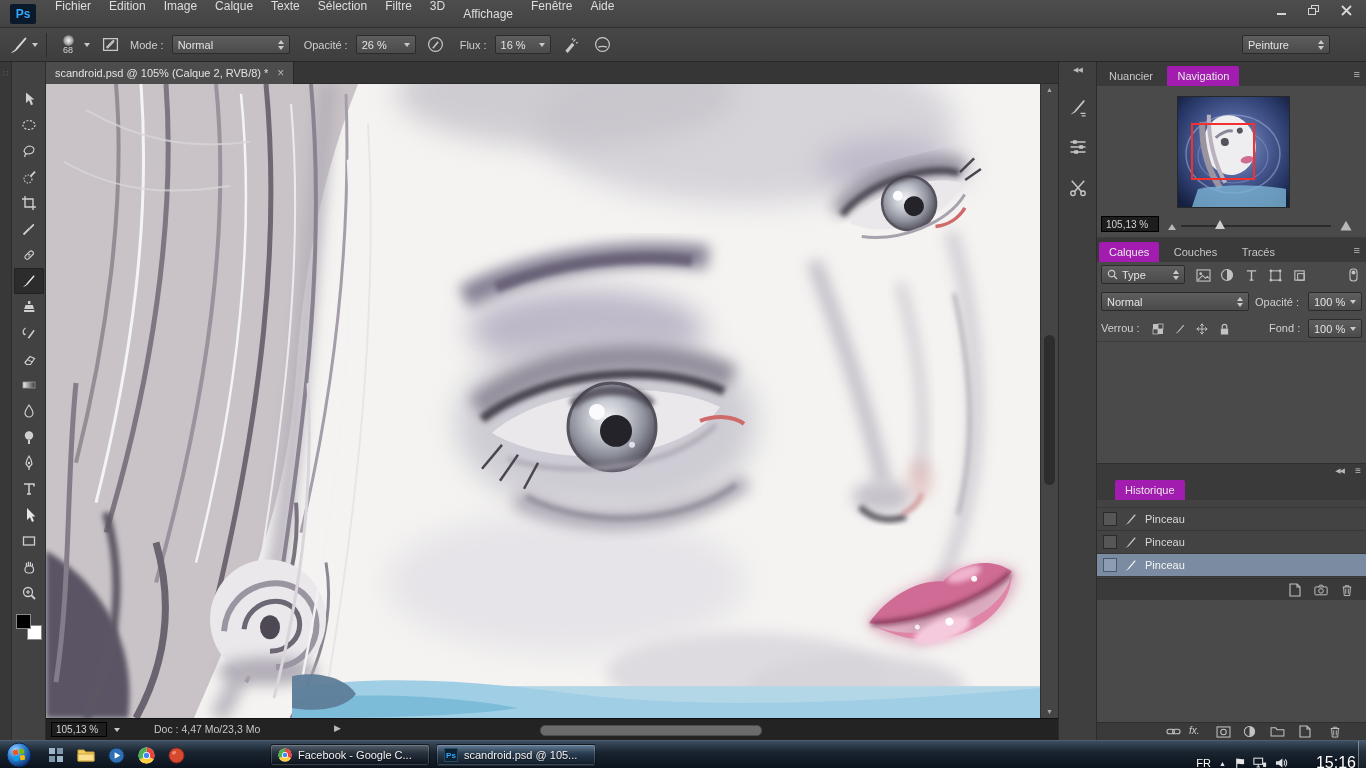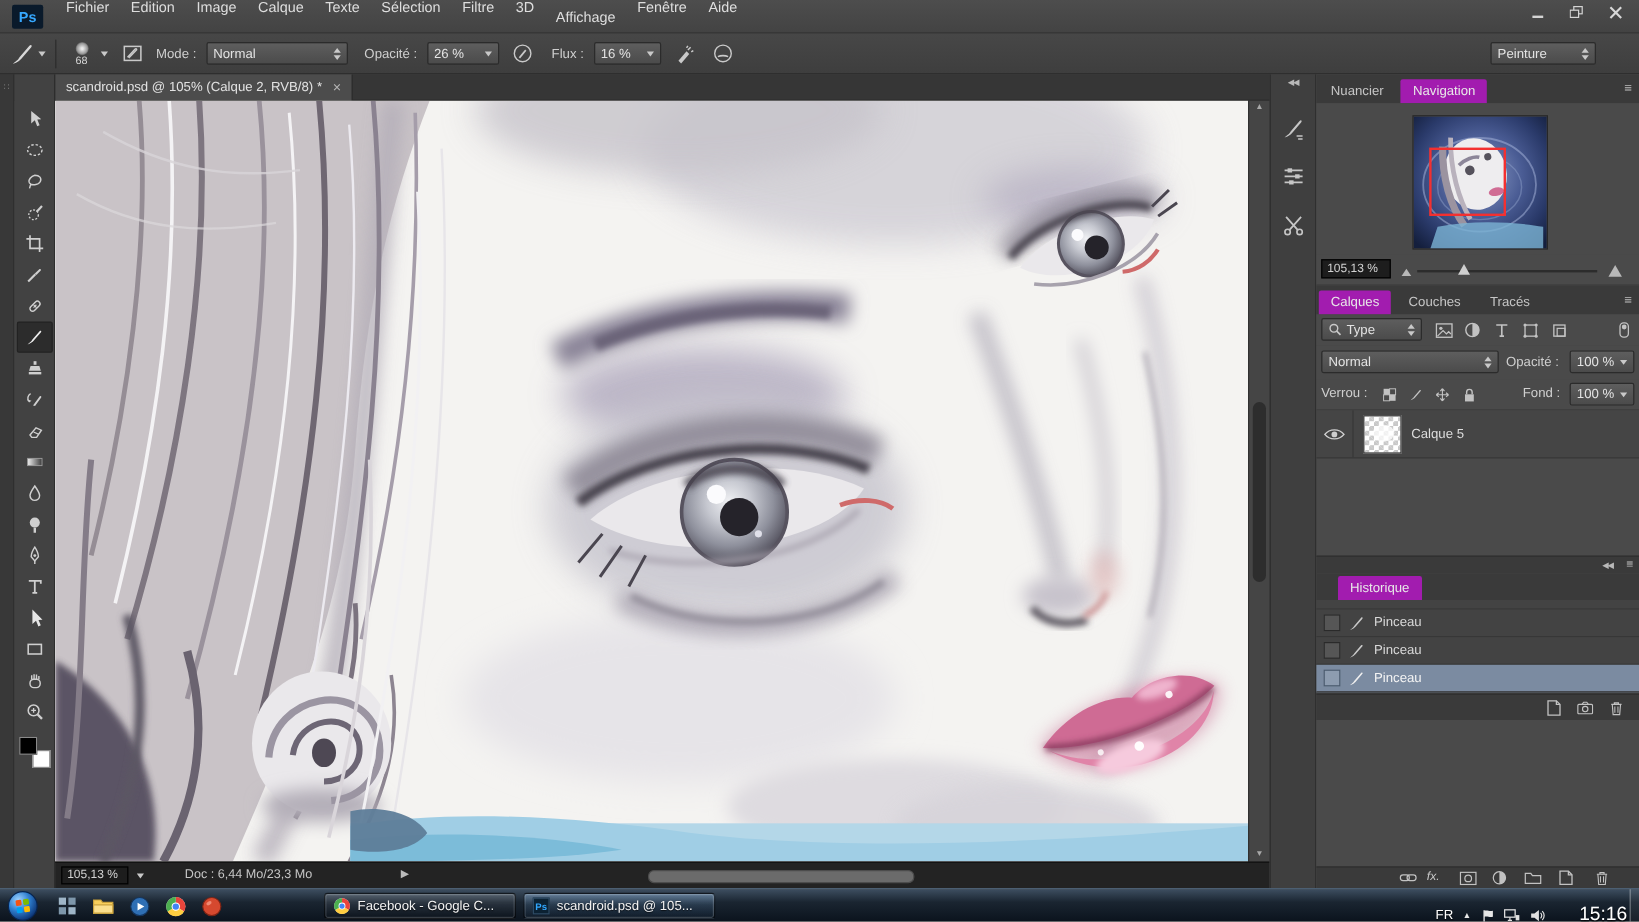--- a/index.html
+++ b/index.html
@@ -399,21 +399,21 @@
   <div style="text-align:center;font-size:7px;color:#a8a8a8;line-height:12px">▲</div>
   <div style="position:absolute;left:3px;top:251px;width:11px;height:150px;background:#2d2d2d;border-radius:6px"></div>
   <div style="position:absolute;bottom:0;width:100%;text-align:center;font-size:7px;color:#a8a8a8;line-height:12px">▼</div>
 </div>
 
 <div class="abs" style="left:46px;top:718px;width:1012px;height:22px;background:#232323;border-top:1px solid #111;box-sizing:border-box">
   <div class="zoombox" style="position:absolute;left:5px;top:3px;width:56px;height:15px">
     <span>105,13 %</span>
   </div>
   <span class="td" style="position:absolute;left:68px;top:9px"></span>
-  <span style="position:absolute;left:108px;top:4px;font-size:10.5px;color:#c6c6c6">Doc : 6,44 Mo/23,3 Mo</span>
+  <span style="position:absolute;left:108px;top:4px;font-size:10.5px;color:#c6c6c6">Doc : 4,47 Mo/23,3 Mo</span>
   <span style="position:absolute;left:288px;top:4px;font-size:9px;color:#bbbbbb">▶</span>
   <div style="position:absolute;left:494px;top:6px;width:220px;height:9px;background:#6b6b6b;border:1px solid #4c4c4c;border-radius:5px"></div>
 </div>
 
 <div class="abs" style="left:1058px;top:62px;width:39px;height:678px;background:#3f3f3f;border-left:1px solid #2c2c2c;border-right:1px solid #2c2c2c;box-sizing:border-box;text-align:center">
   <div style="font-size:7px;color:#b8b8b8;line-height:16px;letter-spacing:-1px">◀◀</div>
   <div class="fico" style="height:34px;margin-top:12px">
     <svg width="20" height="20" viewBox="0 0 16 16">
         <path d="M2,14 C4,12 5,12 6,10 L12,3 C13,2 14,3 13,4 L7,11 C6,12 5,13 2,14 Z" fill="#c6c6c6"></path>
         <path d="M10,13 H14 M11,15 H14" stroke="#c6c6c6" stroke-width="1"></path>
@@ -589,34 +589,20 @@
         </svg>
     </div>
     <span class="lbl" style="position:absolute;left:172px;top:6px">Fond :</span>
     <div class="dd" style="position:absolute;left:211px;top:3px;width:54px">
       <span class="val">100 %</span>
       <span class="td"></span>
     </div>
   </div>
 
   <div class="abs" style="left:0;top:280px;width:269px;height:121px">
-    <div class="lrow">
-      <div class="eyecell">
-        <svg width="18" height="12" viewBox="0 0 18 12">
-            <path d="M1,6 C5,1 13,1 17,6 C13,11 5,11 1,6 Z" fill="none" stroke="#cfcfcf" stroke-width="1.2"></path>
-            <circle cx="9" cy="6" r="2.4" fill="#cfcfcf"></circle>
-          </svg>
-      </div>
-      <div class="lthumb checker">
-        <svg width="28" height="28" viewBox="0 0 28 28" style="position:absolute;left:0;top:0">
-            <ellipse cx="16" cy="14" rx="9" ry="7" fill="#ffffff" opacity=".75"></ellipse>
-          </svg>
-      </div>
-      <span class="lname">Calque 5</span>
-    </div>
   </div>
 
   <div class="abs" style="left:0;top:401px;width:269px;height:15px;background:#3a3a3a;border-top:1px solid #2f2f2f;box-sizing:border-box">
     <span style="position:absolute;right:22px;top:3px;font-size:7px;color:#b8b8b8;letter-spacing:-1px">◀◀</span>
     <span style="position:absolute;right:5px;top:1px;color:#bdbdbd;font-size:10px">≡</span>
   </div>
 
   <div class="abs" style="left:0;top:416px;width:269px;height:22px;background:#3a3a3a">
     <span class="ptab on" style="margin-left:18px;margin-top:2px;height:20px">Historique</span>
   </div>

